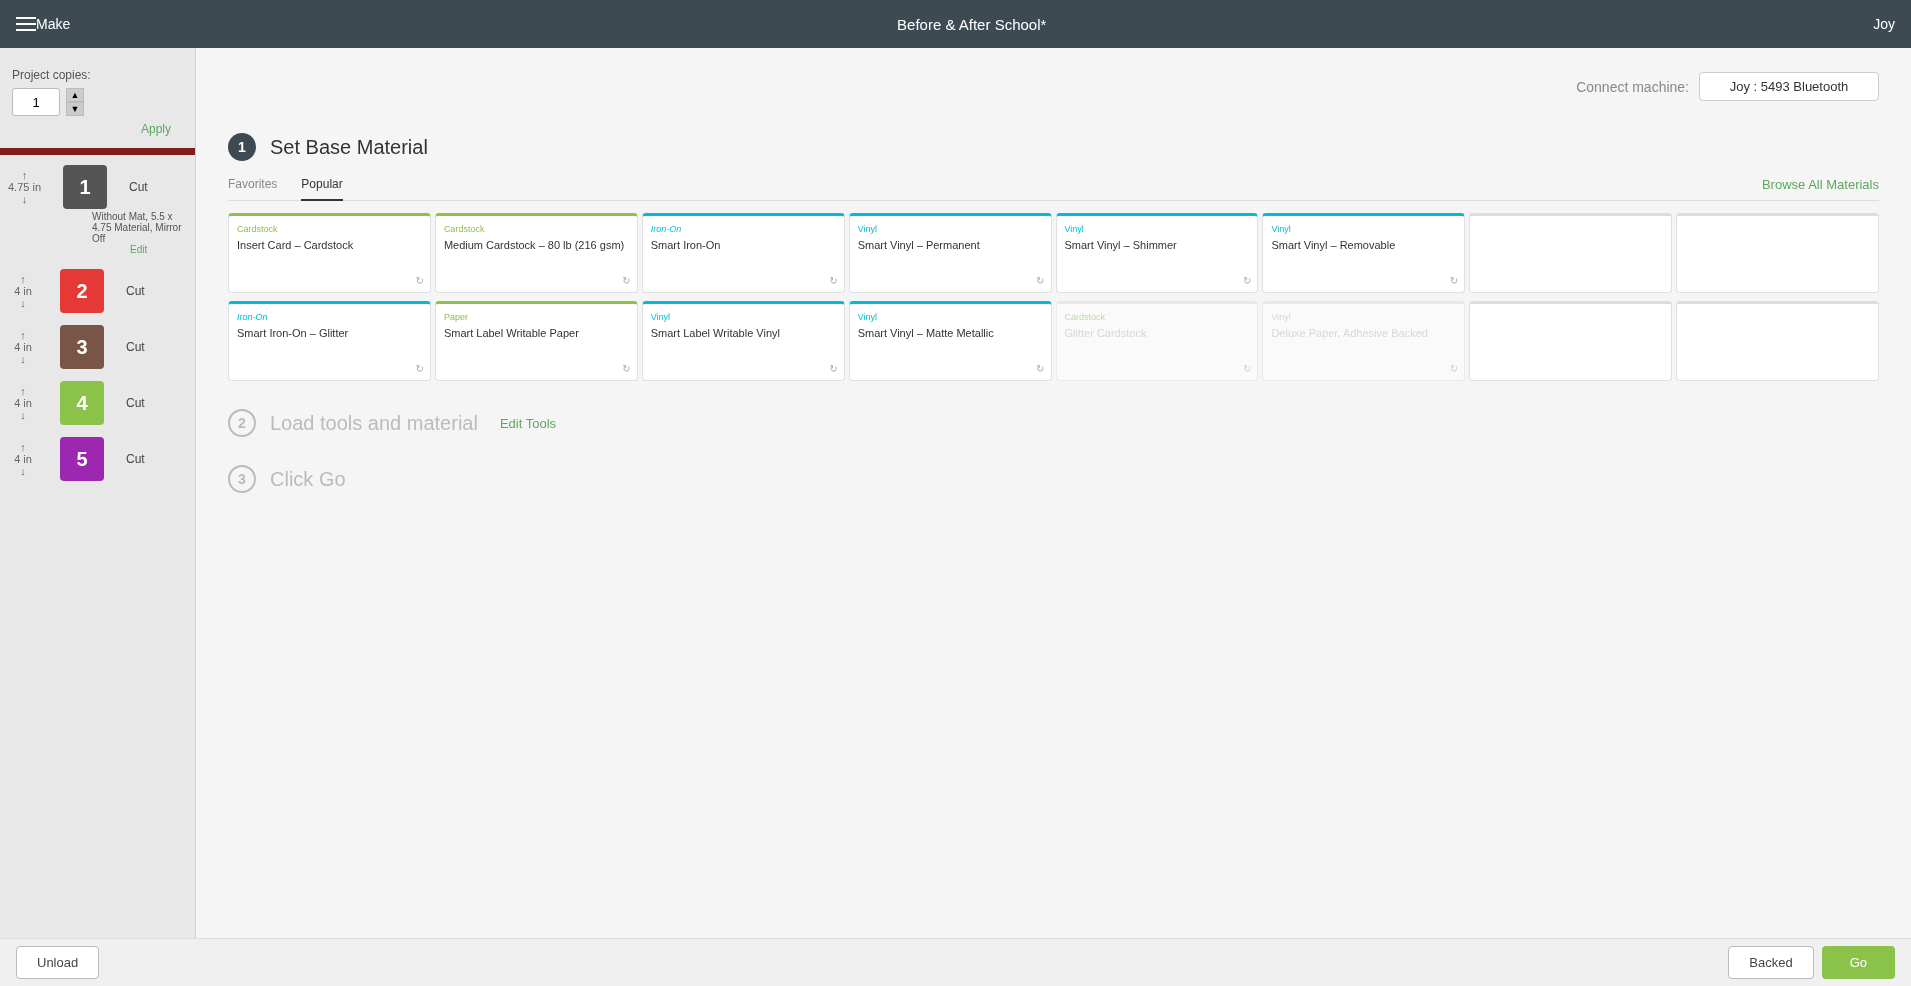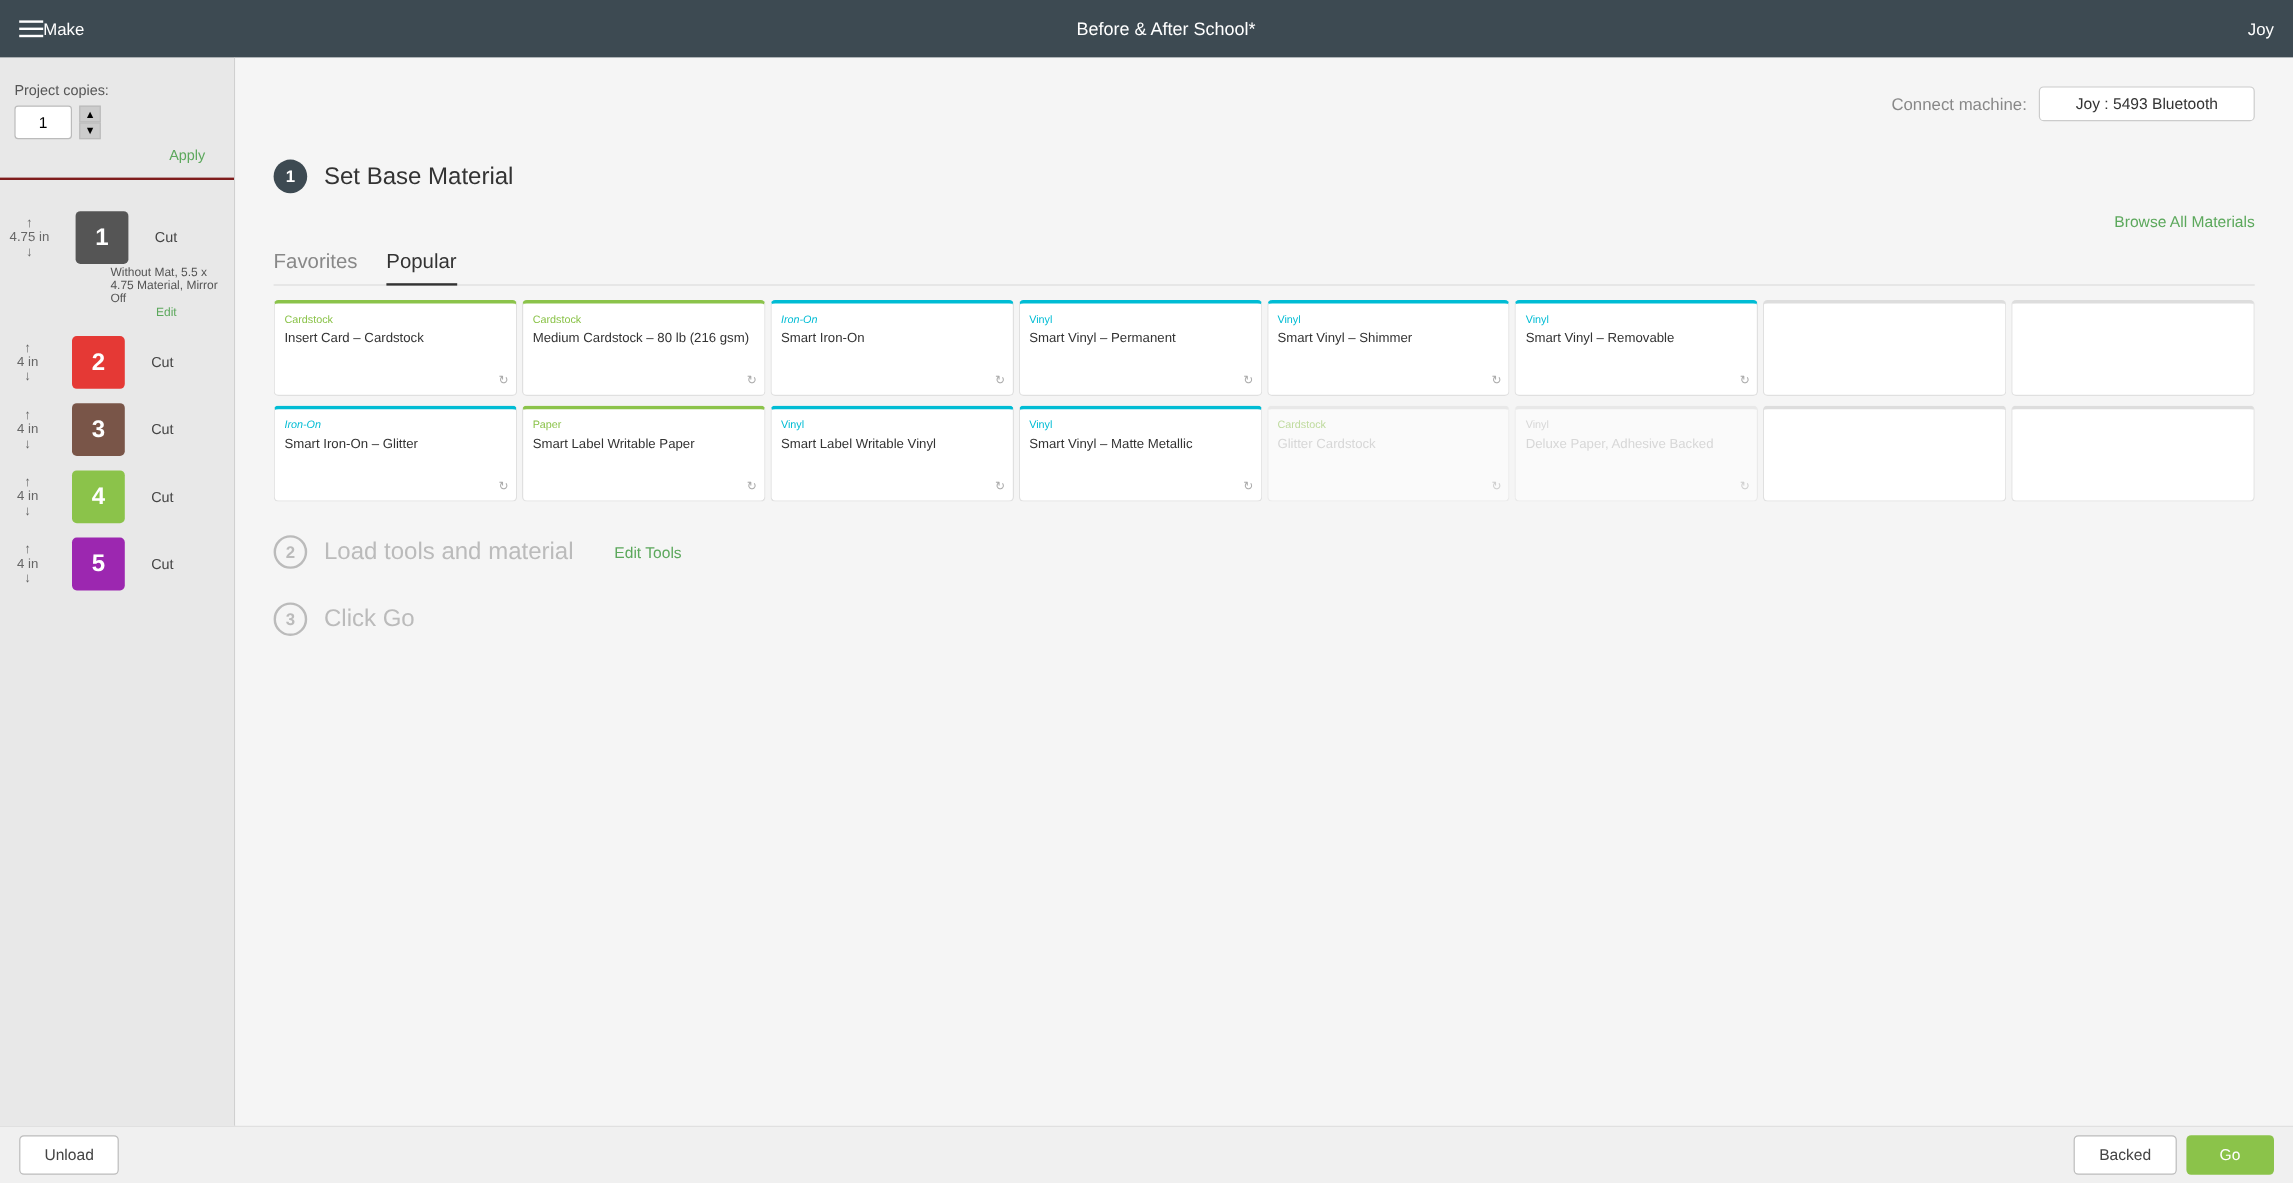--- a/index.html
+++ b/index.html
@@ -25,22 +25,22 @@
     
     .sidebar {
       width: 196px;
       background: #e8e8e8;
       border-right: 1px solid #d0d0d0;
       padding: 12px 0;
       overflow-y: auto;
     }
     .project-copies {
       padding: 8px 12px 12px;
-      border-bottom: 2px solid #7f1d1d;
-      margin-bottom: 20px;
+      border-bottom: 7px solid #7f1d1d;
+      margin-bottom: 4px;
     }
     .project-copies-label { font-size: 12px; color: #555; margin-bottom: 6px; }
     .copies-input-row { display: flex; align-items: center; gap: 6px; }
     .copies-input {
       width: 48px;
       height: 28px;
       border: 1px solid #bbb;
       background: white;
       text-align: center;
       font-size: 13px;
@@ -172,27 +172,26 @@
 
     
     .material-tabs {
       display: flex;
       gap: 24px;
       margin-bottom: 12px;
       border-bottom: 1px solid #ddd;
       padding-bottom: 0;
     }
     .mat-tab {
-      font-size: 17px;
+      font-size: 12px;
       color: #888;
       padding-bottom: 8px;
       cursor: pointer;
       border-bottom: 2px solid transparent;
       margin-bottom: -1px;
-      margin-top: 31px;
     }
     .mat-tab.active {
       color: #333;
       border-bottom: 2px solid #333;
     }
     .browse-all-link {
       margin-left: auto;
       font-size: 13px;
       color: #5ca85c;
       cursor: pointer;
@@ -235,21 +234,21 @@
     }
     .card-top-border-cyan { border-top: 3px solid #00bcd4; }
     .card-top-border-green { border-top: 3px solid #8bc34a; }
     .card-top-border-none { border-top: 3px solid #ddd; }
 
     
     .edit-tools-link {
       font-size: 13px;
       color: #5ca85c;
       cursor: pointer;
-      margin-left: 20px;
+      margin-left: 8px;
     }
 
     
     .footer {
       height: 48px;
       background: #f0f0f0;
       border-top: 1px solid #ddd;
       display: flex;
       align-items: center;
       justify-content: space-between;

